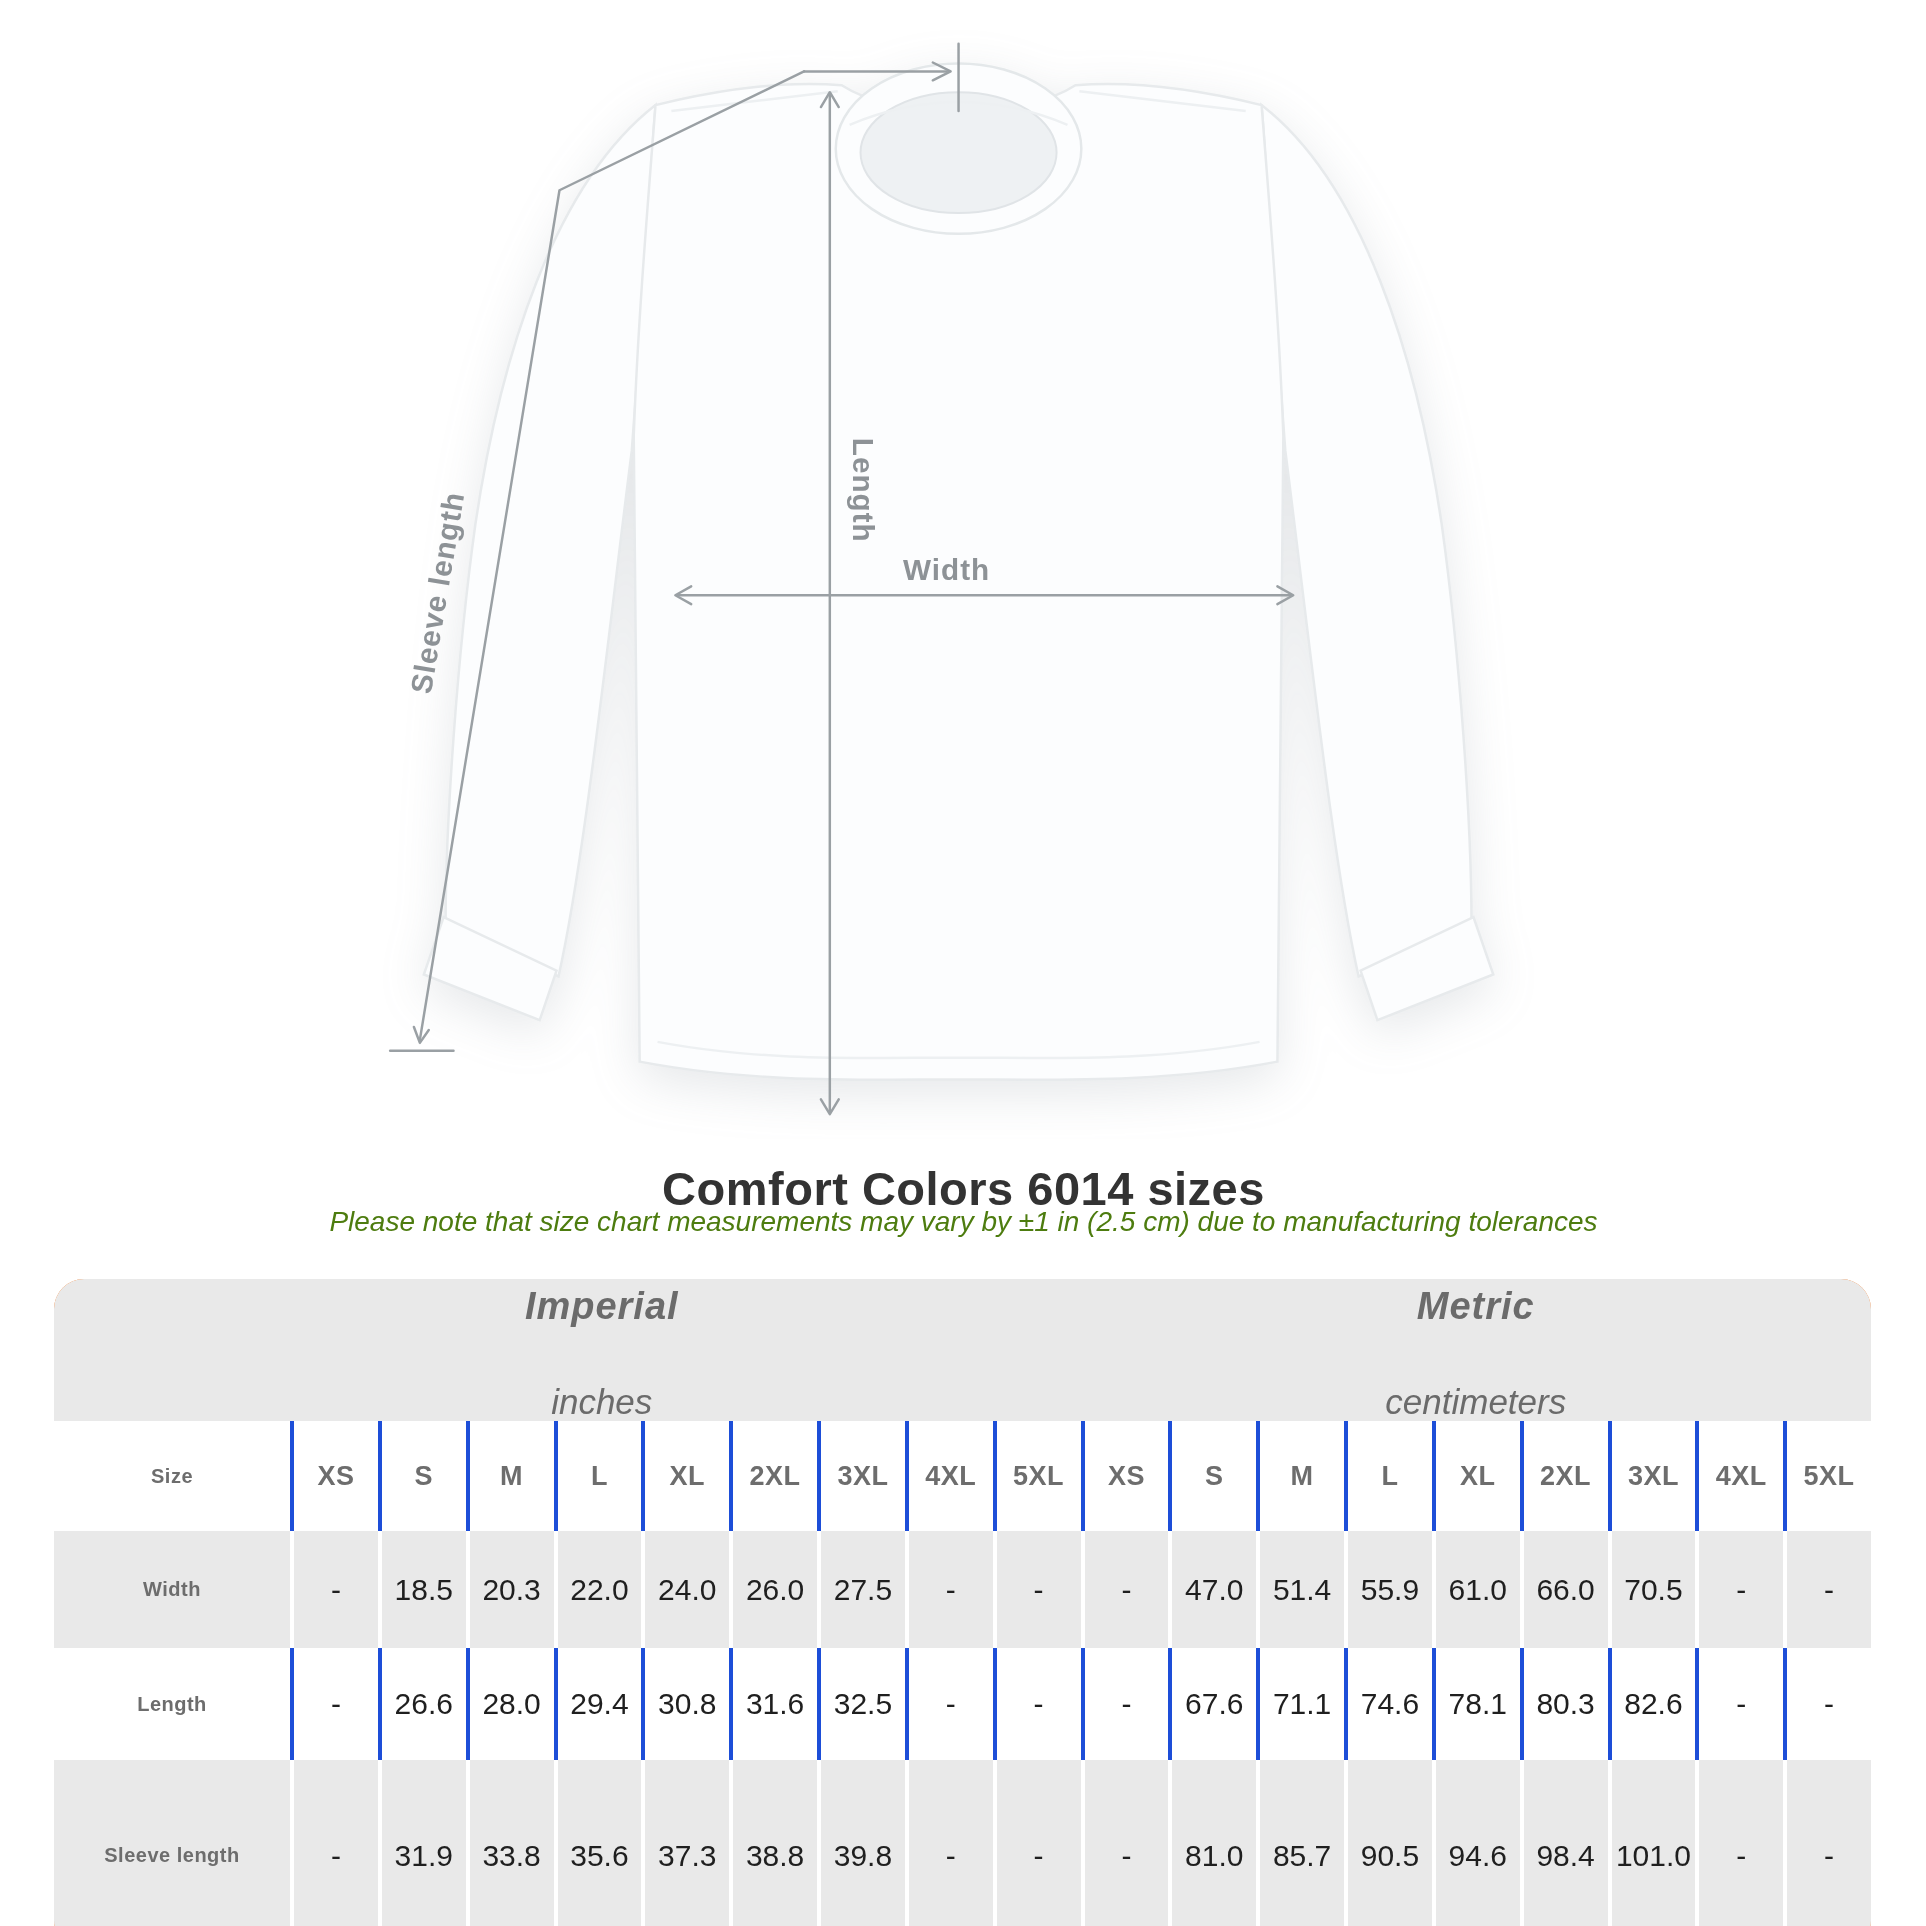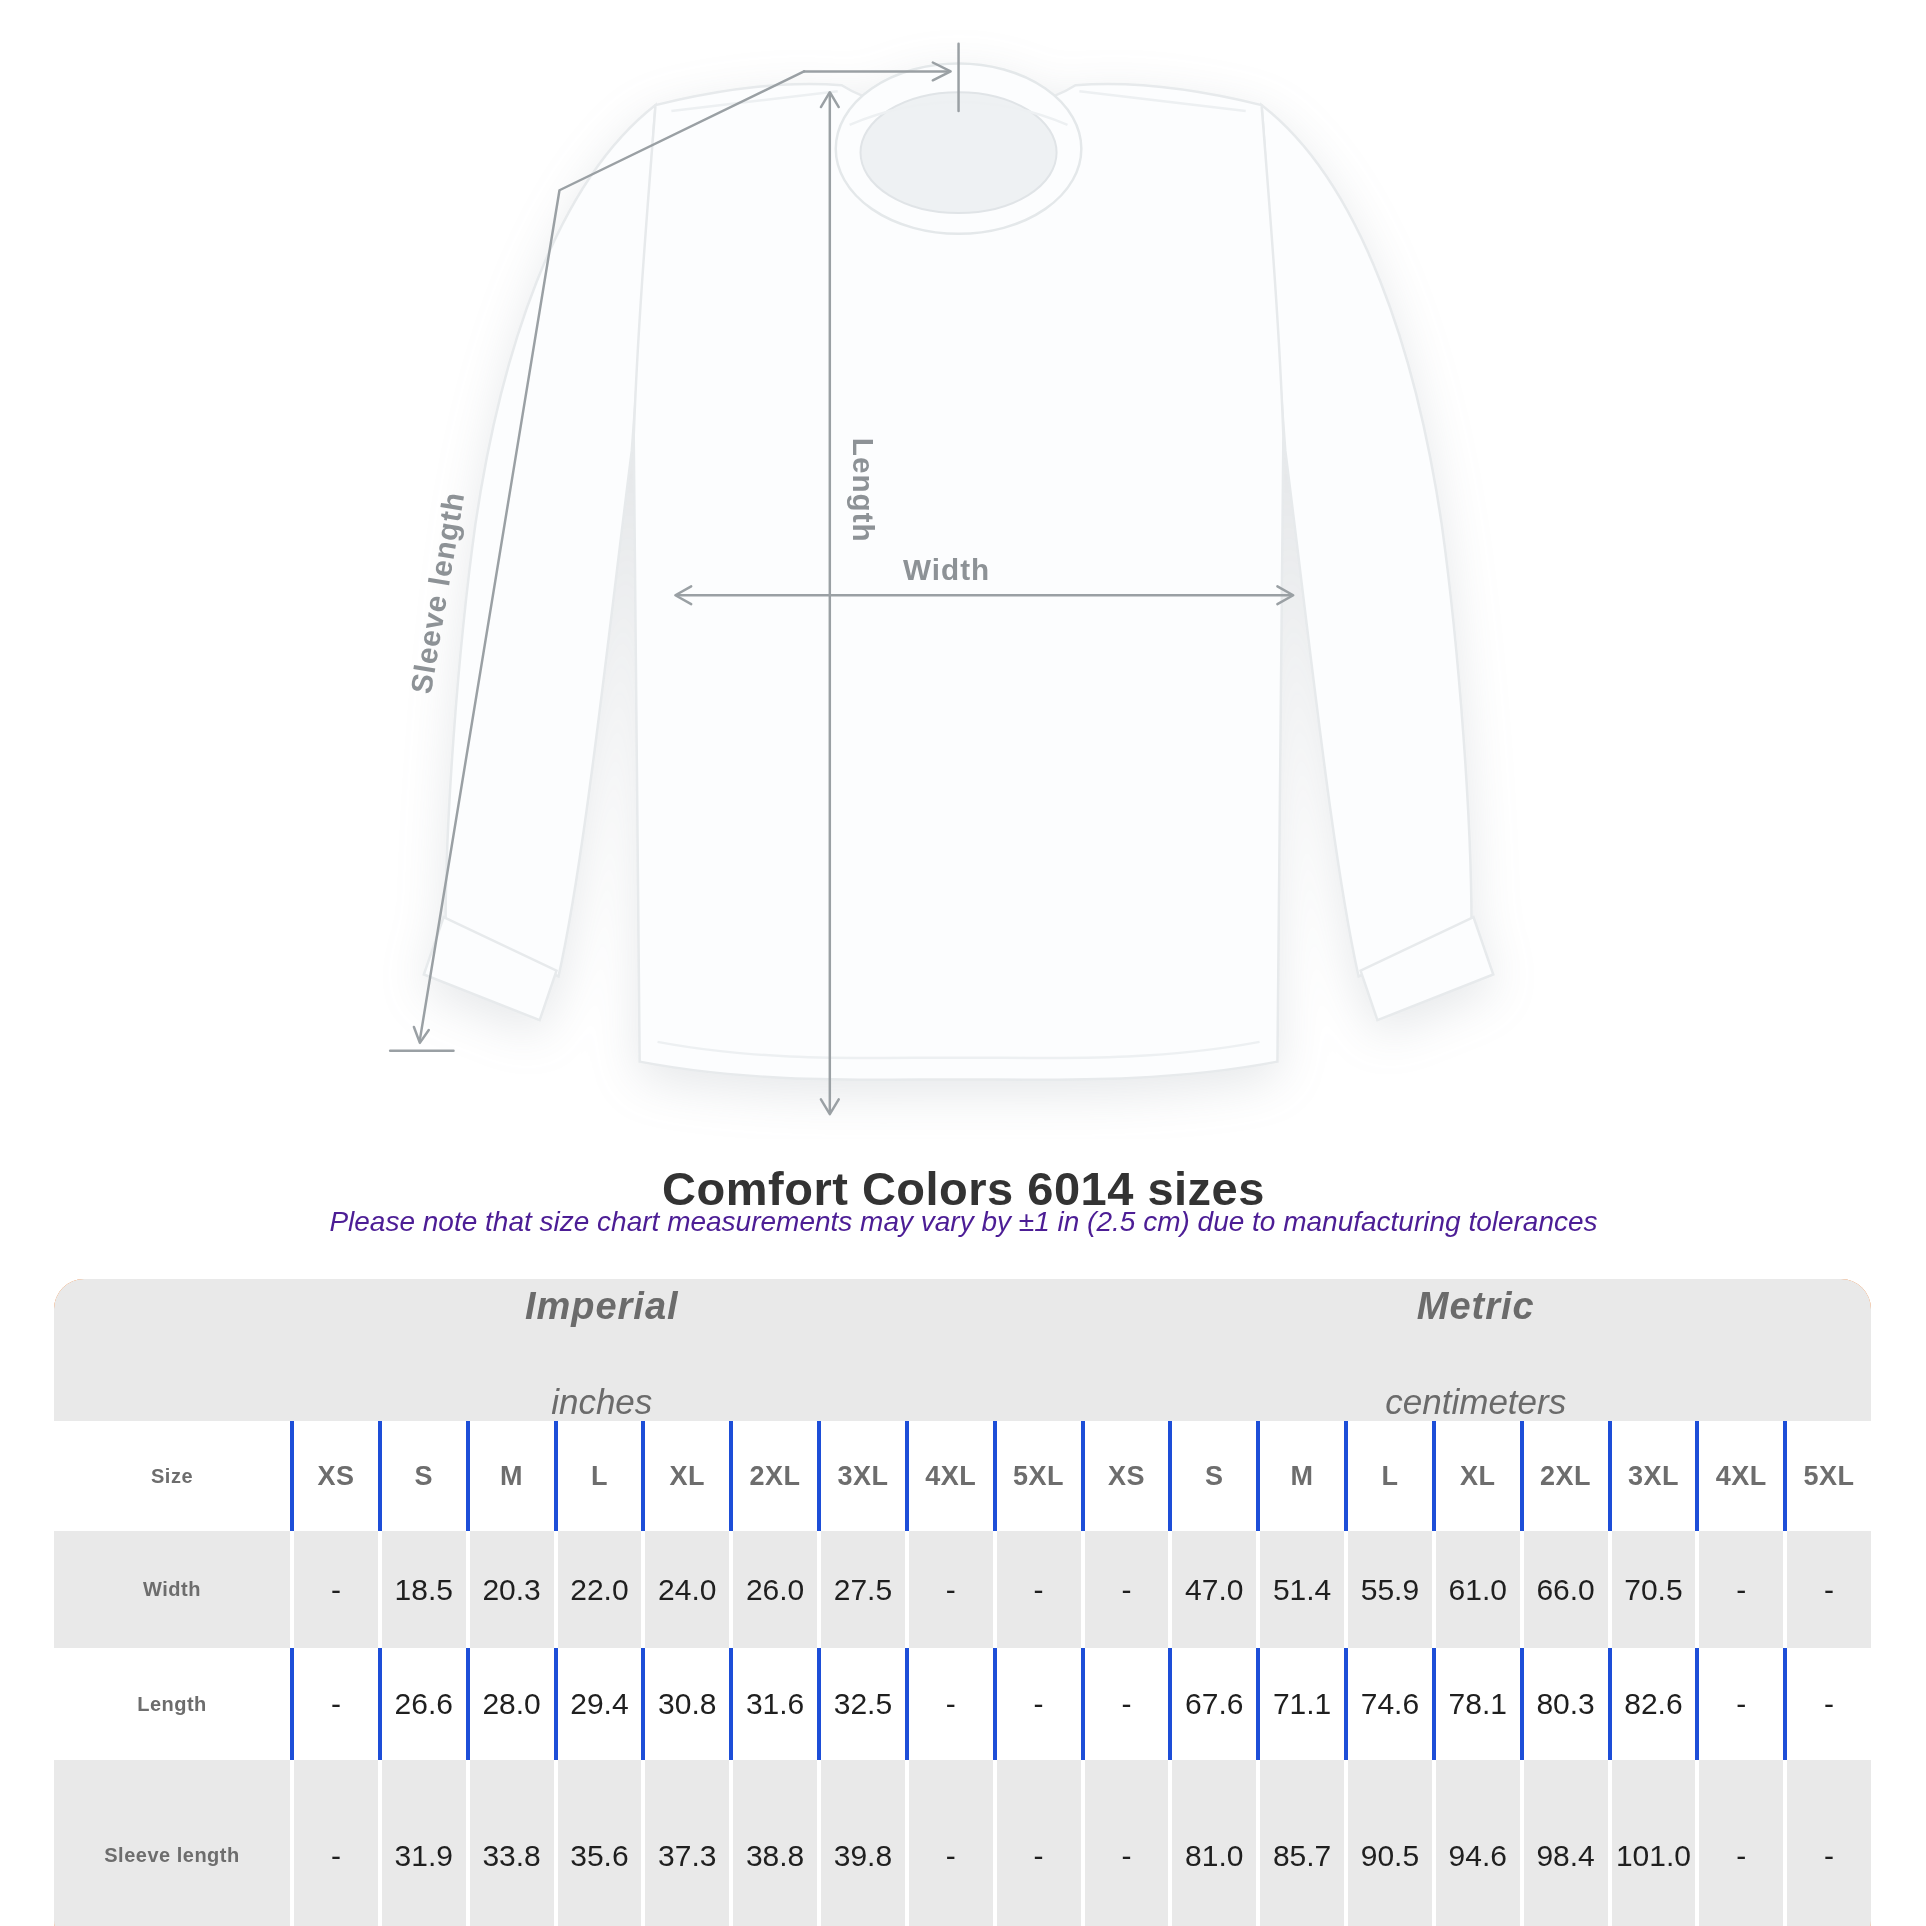--- a/index.html
+++ b/index.html
@@ -11,21 +11,21 @@
   .shirt-group{filter:drop-shadow(0 14px 24px rgba(100,110,125,.16));}
   .garment{fill:#fcfdfe;stroke:#e7eaec;stroke-width:2.5;}
   .seam{fill:none;stroke:#edf0f2;stroke-width:2.5;}
   .ann{stroke:#9aa0a4;stroke-width:2.5;fill:none;stroke-linecap:round;stroke-linejoin:round;}
   .ann-label{fill:#8d9296;font-family:"Liberation Sans",sans-serif;font-weight:bold;font-size:30px;letter-spacing:1px;}
 
   
   .page-title{position:absolute;left:0;top:1137px;width:100%;text-align:center;
     font-size:47px;font-weight:bold;color:#333333;letter-spacing:0.5px;margin-top:24px;}
   .page-subtitle{position:absolute;left:0;top:1206px;width:100%;text-align:center;
-    font-size:28px;font-style:italic;color:#4c1d95;}
+    font-size:28px;font-style:italic;color:#4d7c0f;}
 
   
   .size-table{position:absolute;left:54px;top:1279px;width:1817px;height:672px;
     background:#f97316;border-radius:30px;overflow:hidden;
     display:grid;grid-template-columns:236px repeat(18,1fr);
     grid-template-rows:142px 110px 117px 112px 1fr;}
   .trow{display:contents;}
   .cell{display:flex;align-items:center;justify-content:center;min-width:0;}
   .white-row .cell{background:#ffffff;}
   .gray-row .cell{background:#e9e9e9;}

